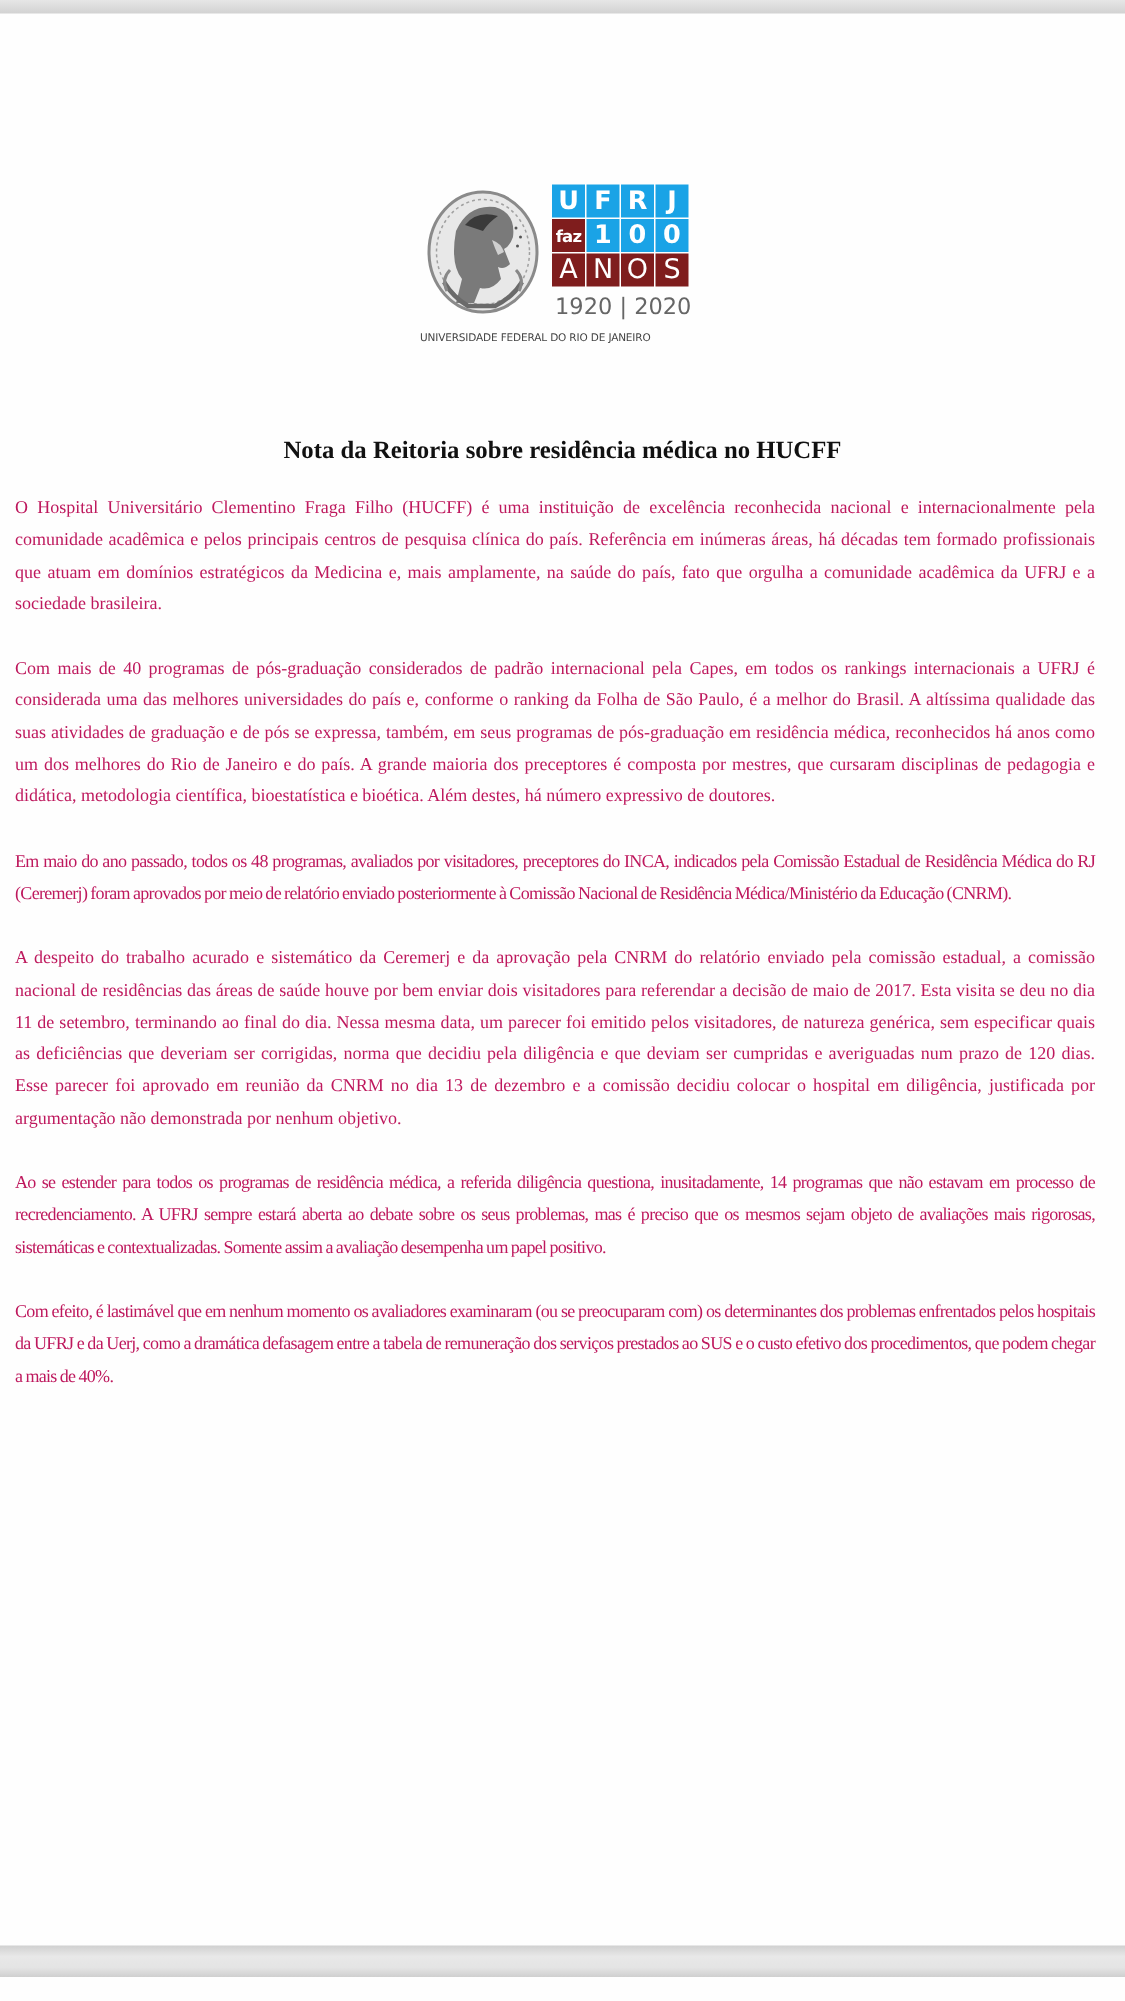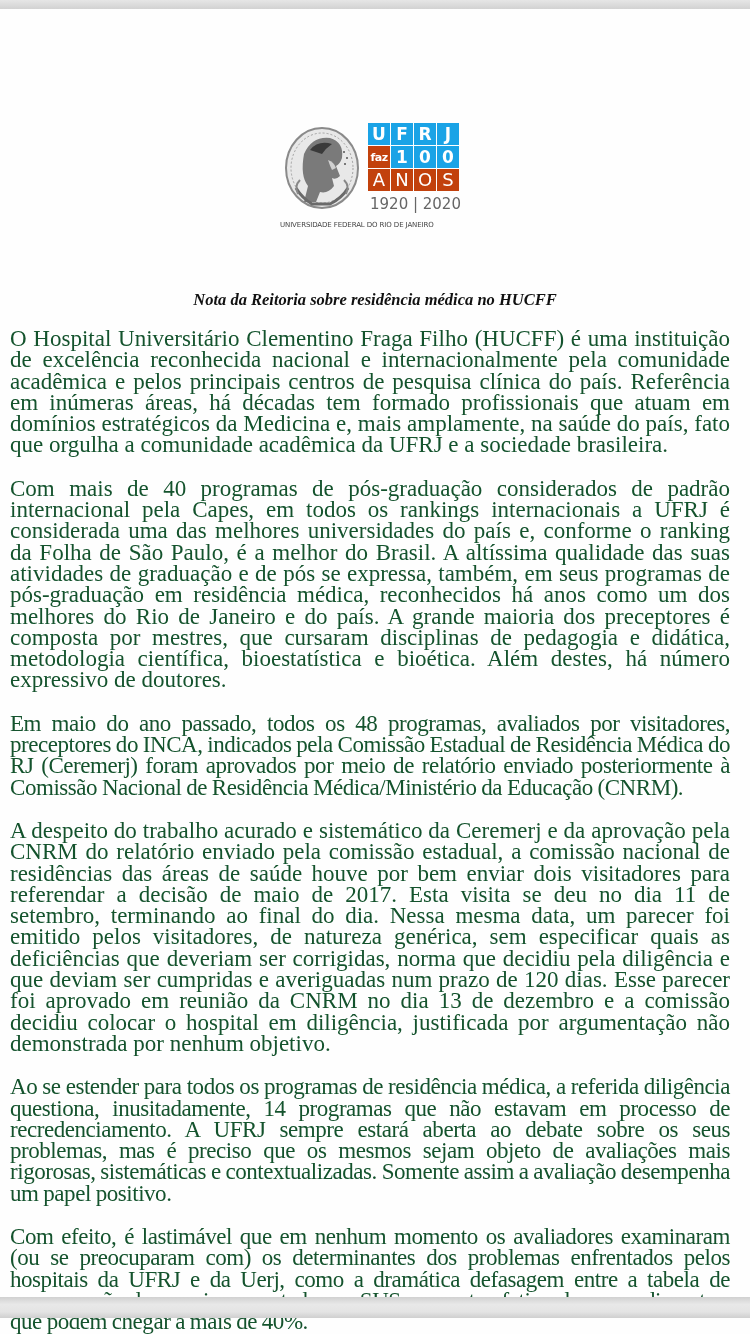--- a/index.html
+++ b/index.html
@@ -59,21 +59,21 @@
       margin-right: 1px;
       display: flex;
       align-items: center;
       justify-content: center;
       font-family: "DejaVu Sans", sans-serif;
       font-weight: bold;
       font-size: 17px;
       line-height: 1;
     }
     .cell.blue { background: #1aa3e6; color: #ffffff; }
-    .cell.black { background: #c2410c; color: #ffffff; }
+    .cell.black { background: #7f1d1d; color: #ffffff; }
     .cell.faz { font-size: 11px; font-weight: bold; letter-spacing: -0.5px; }
     .cell.anos { font-weight: normal; font-size: 18px; }
     .years {
       font-family: "DejaVu Sans", sans-serif;
       font-size: 15px;
       color: #666;
       margin-top: 4px;
       padding-left: 2px;
       white-space: nowrap;
     }
@@ -91,34 +91,33 @@
     
     .doc-title {
       position: absolute;
       left: 0;
       top: 290px;
       width: 750px;
       text-align: center;
       font-weight: bold;
       font-size: 16.5px;
       color: #111;
-      font-style: italic;
     }
     .body-text {
       position: absolute;
       left: 10px;
       top: 328px;
       width: 720px;
     }
     .para {
       margin: 0 0 22px 0;
-      font-size: 23px;
+      font-size: 12px;
       line-height: 21.3px;
       text-align: justify;
-      color: #14532d;
+      color: #be185d;
     }
     .para.condensed {
       letter-spacing: -0.45px;
       word-spacing: -0.5px;
     }
   </style>
 </head>
 <body>
 
 <div class="top-bar"></div>

